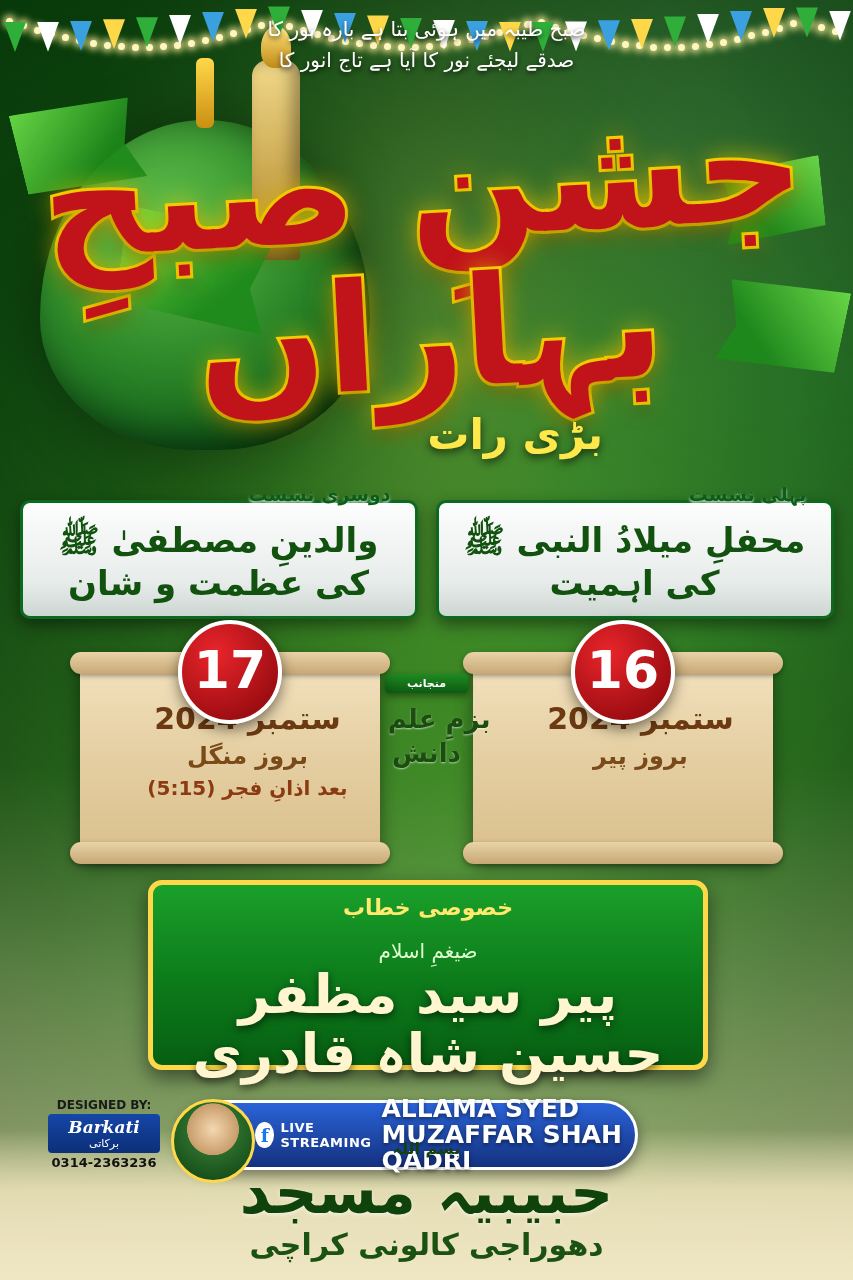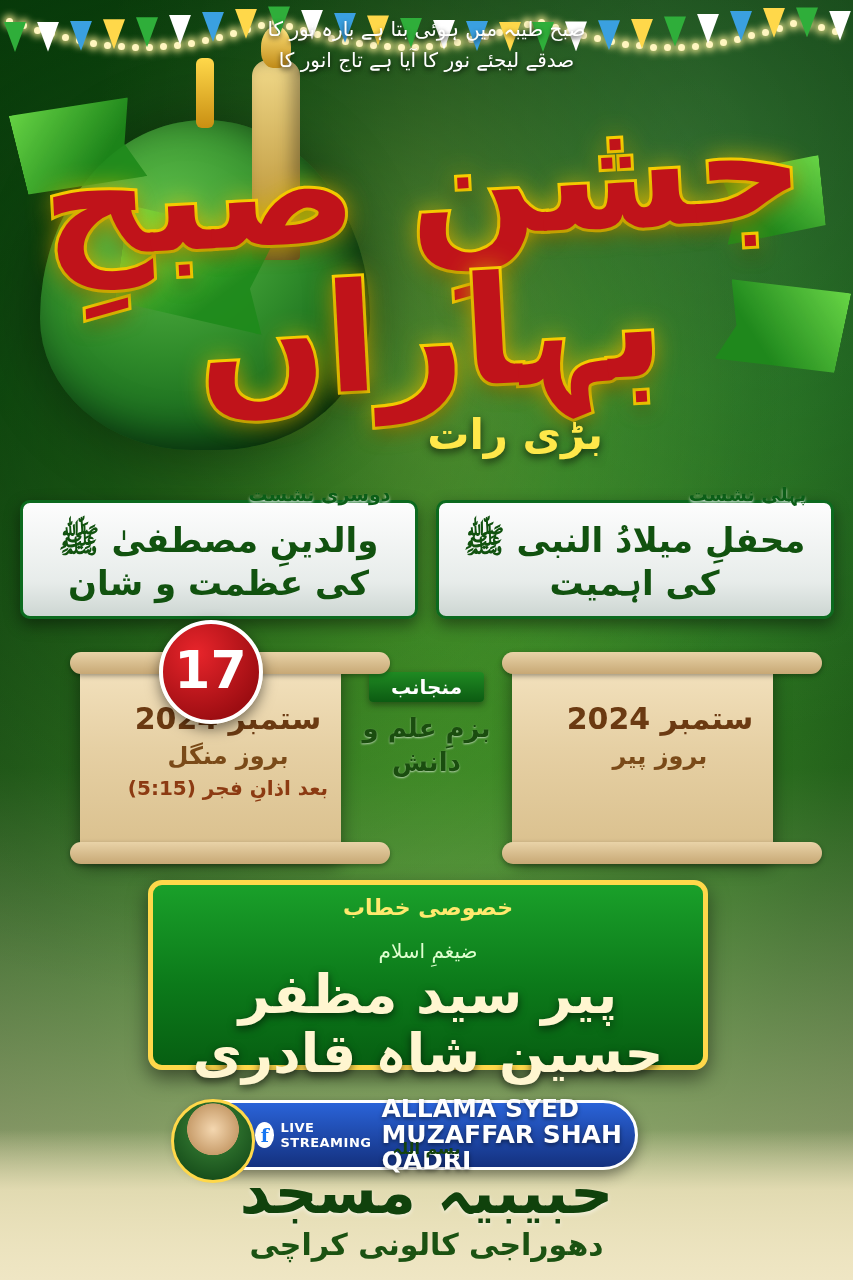--- a/index.html
+++ b/index.html
@@ -193,21 +193,21 @@
   .dates {
     position: absolute;
     top: 630px;
     left: 0;
     width: 853px;
     height: 260px;
   }
   .scroll {
     position: absolute;
     top: 28px;
-    width: 261px;
+    width: 300px;
     height: 200px;
     background: linear-gradient(180deg, #f4e3c0 0%, #e6d0a4 45%, #d9bf8c 100%);
     border-radius: 8px;
     box-shadow: 0 8px 18px rgba(0,0,0,0.45);
     direction: rtl;
     text-align: center;
     padding-top: 42px;
     box-sizing: border-box;
     padding-left: 35px;
   }
@@ -267,21 +267,21 @@
     transform: translateX(-50%);
     width: 160px;
     text-align: center;
     direction: rtl;
   }
   .tag-ribbon {
     display: inline-block;
     padding: 3px 22px;
     background: linear-gradient(180deg, #1f8a22, #0c5b12);
     color: #fff;
-    font-size: 20px;
+    font-size: 11px;
     font-weight: bold;
     border-radius: 4px;
     box-shadow: 0 3px 7px rgba(0,0,0,0.4);
   }
   .tag-text {
     margin-top: 10px;
     font-size: 26px;
     font-weight: bold;
     color: #1a4d0f;
     line-height: 1.3;
@@ -570,20 +570,21 @@
     </div>
     <div class="session">
       <div class="session-no">دوسری نشست</div>
       <div class="session-title">والدینِ مصطفیٰ ﷺ کی عظمت و شان</div>
     </div>
   </div>
 
   <div class="dates">
 
     <div class="scroll right">
+      <div class="badge">16</div>
       <div class="scroll-date">ستمبر 2024</div>
       <div class="scroll-day">بروز پیر</div>
     </div>
 
     <div class="center-tag">
       <div class="tag-ribbon">منجانب</div>
       <div class="tag-text">بزمِ علم و دانش</div>
     </div>
 
     <div class="scroll left">
@@ -596,20 +597,28 @@
   </div>
 
   <div class="speaker-panel">
     <div class="speaker-kicker">خصوصی خطاب</div>
     <div class="speaker-sub">ضیغمِ اسلام</div>
     <div class="speaker-name">پیر سید مظفر حسین شاہ قادری</div>
   </div>
 
   <div class="footer-sand"></div>
 
+  <div class="designer">
+    <div class="designer-label">DESIGNED BY:</div>
+    <div class="designer-logo">
+      <div class="brand">Barkati</div>
+      <div class="urdu">برکاتی</div>
+    </div>
+    <div class="designer-phone">0314-2363236</div>
+  </div>
 
   <div class="live-bar">
     <div class="avatar"></div>
     <div class="fb">f</div>
     <div class="live-tag">LIVE<br>STREAMING</div>
     <div class="live-name">
       <div>ALLAMA SYED</div>
       <div>MUZAFFAR SHAH QADRI</div>
     </div>
   </div>

